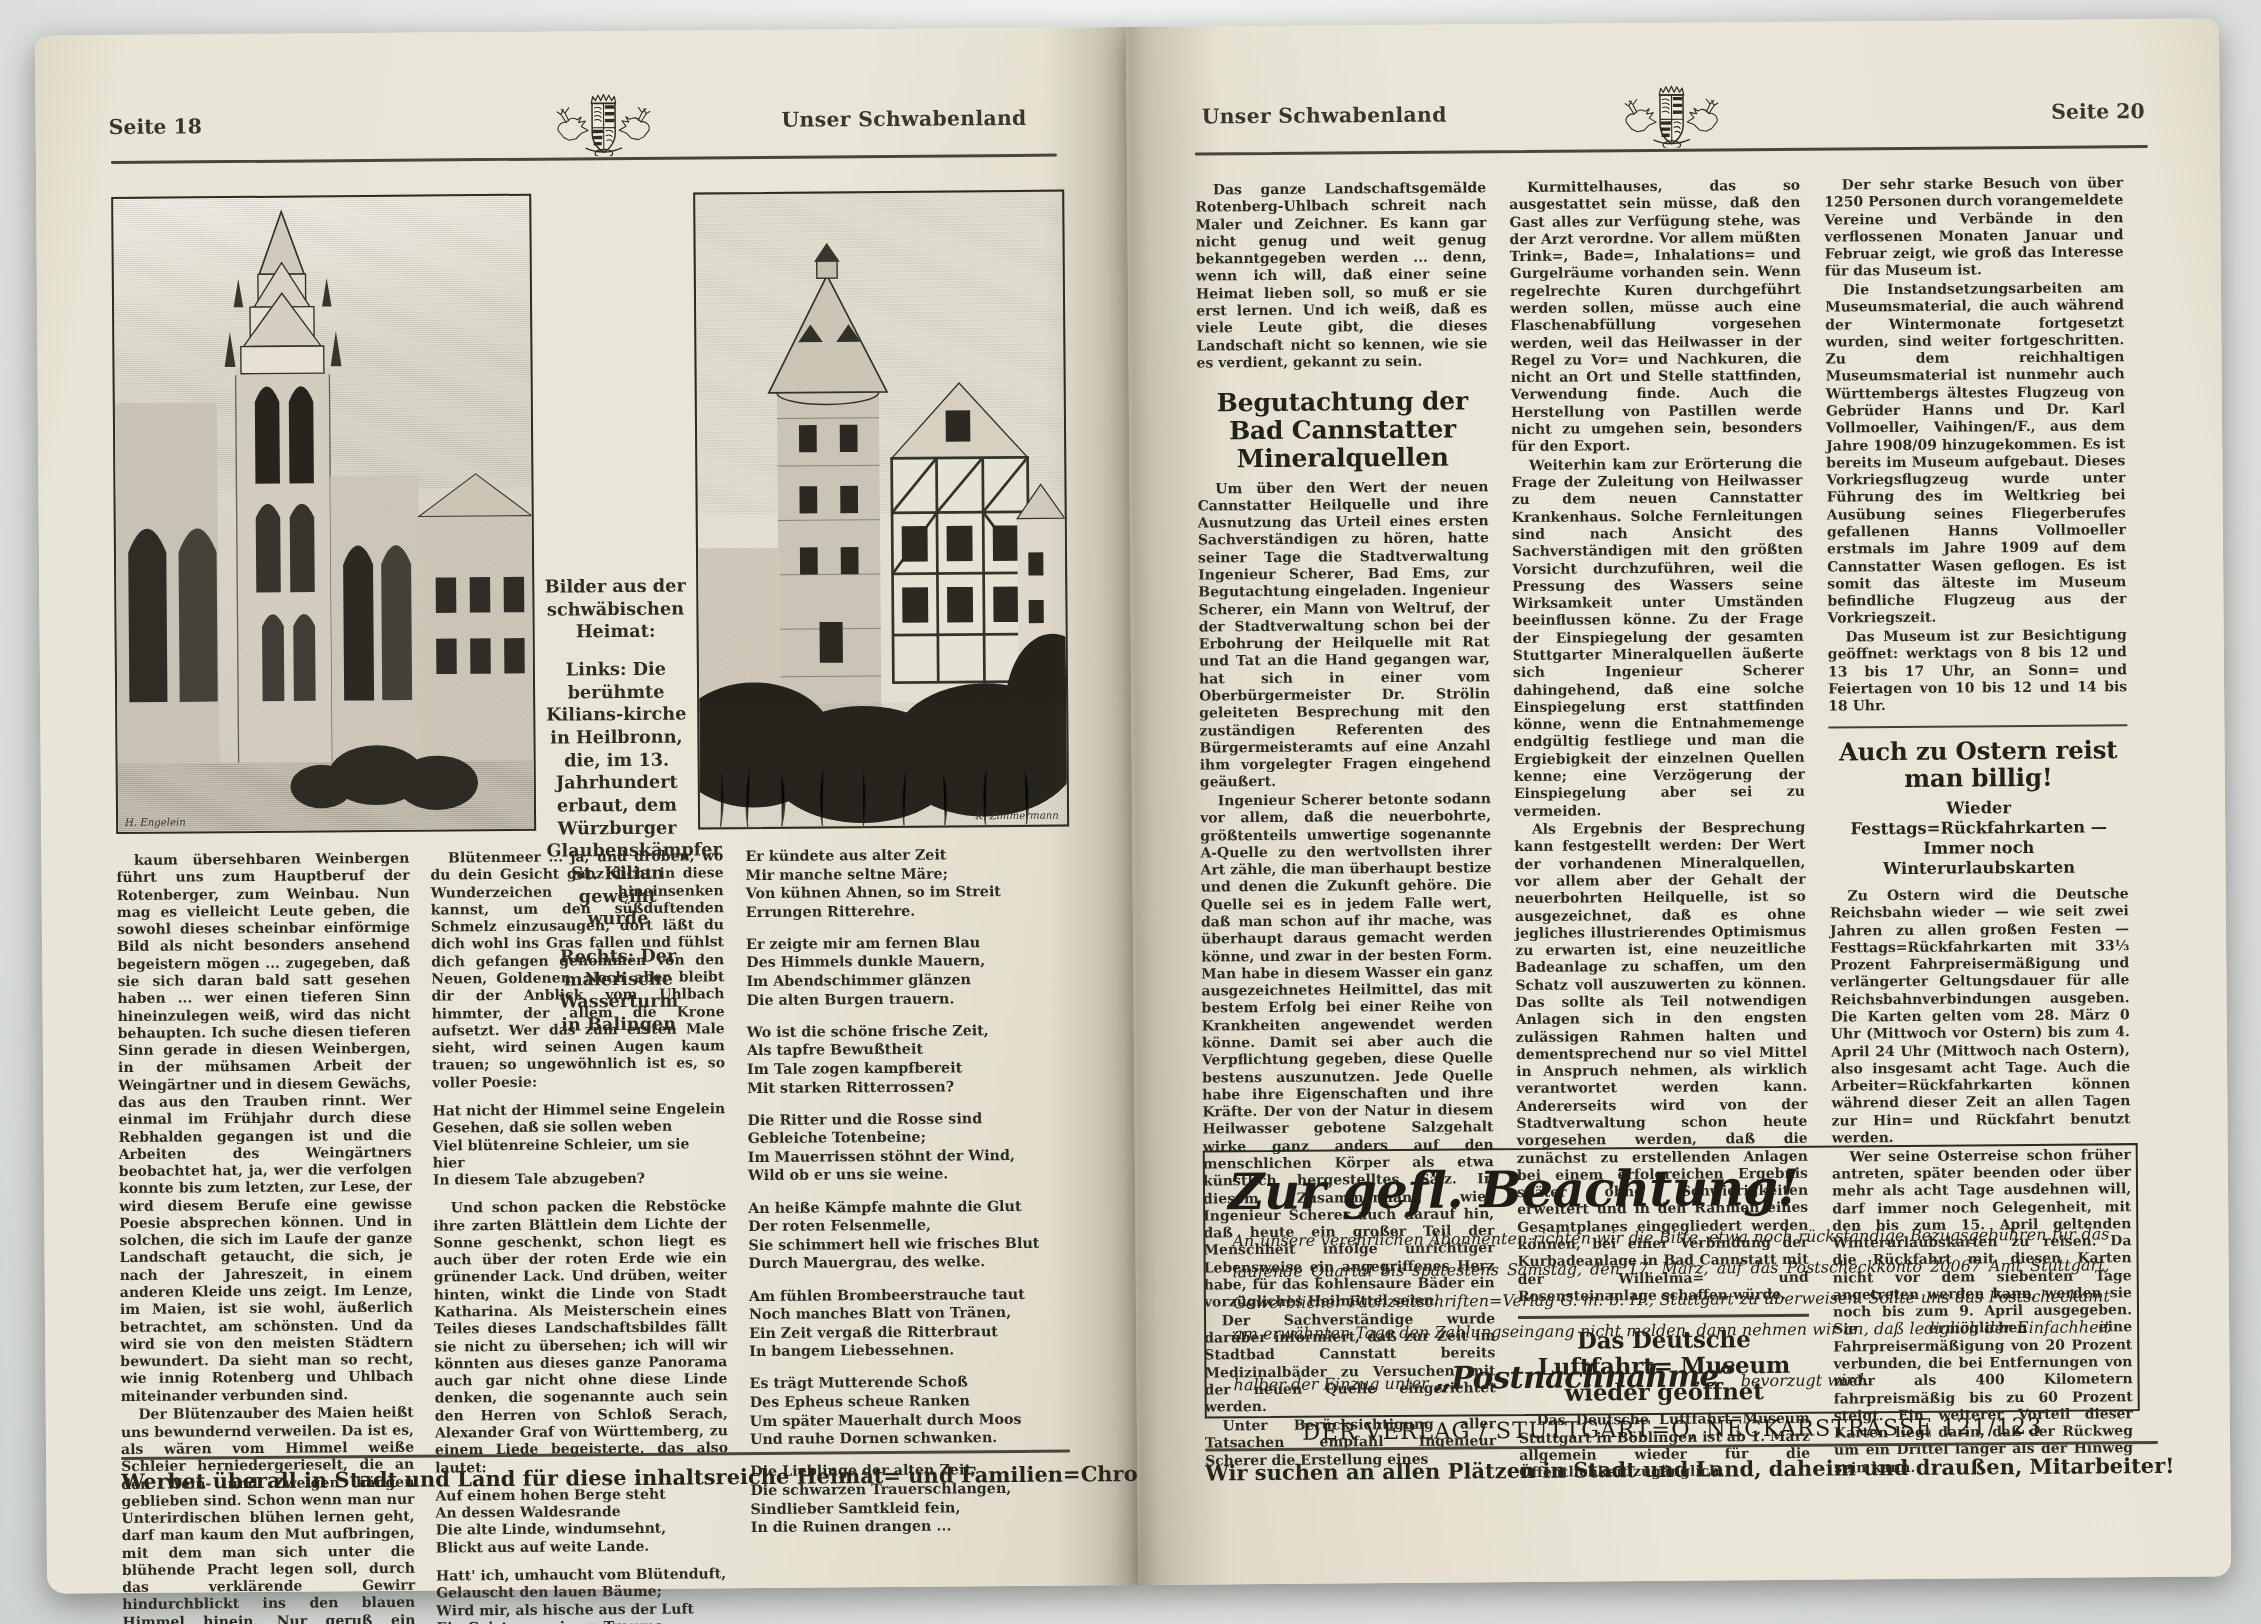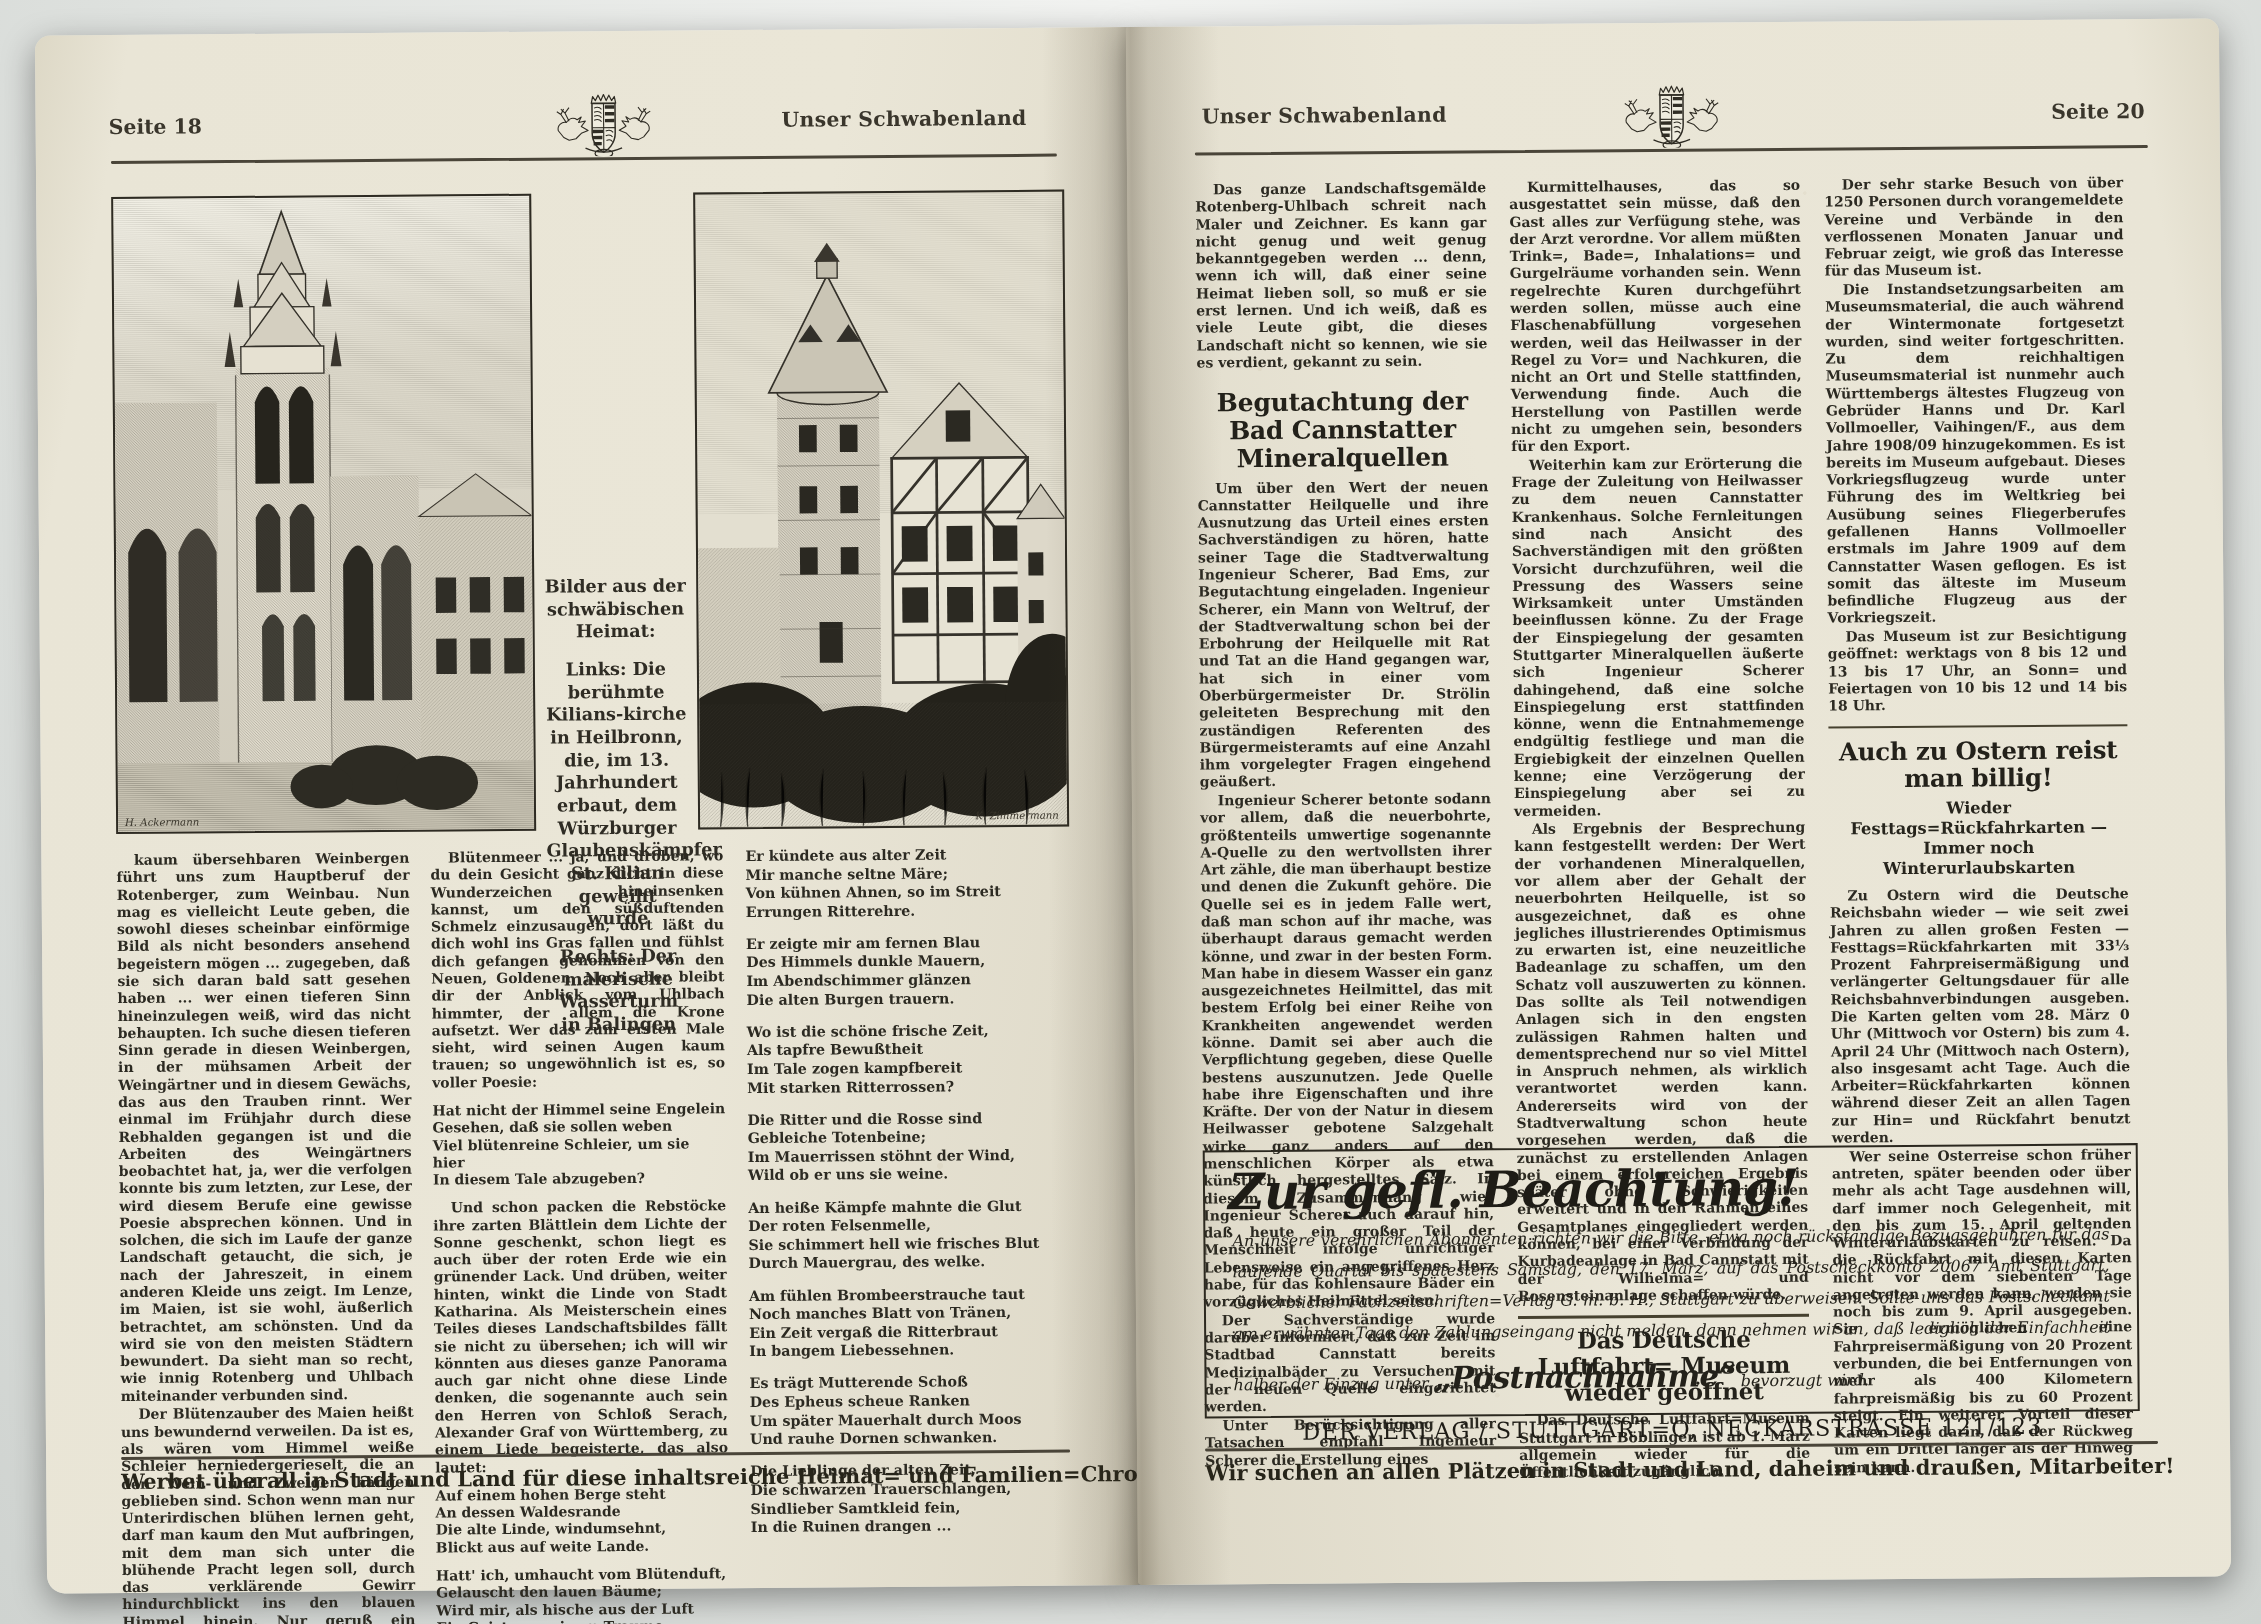--- a/index.html
+++ b/index.html
@@ -236,21 +236,21 @@
 
             <rect x="0" y="830" width="612" height="100" fill="#c6c1b1"></rect>
             <rect x="0" y="830" width="612" height="100" fill="url(#hatchC)" opacity=".7"></rect>
 
             <g fill="#2d2b23">
               <ellipse cx="380" cy="850" rx="70" ry="44"></ellipse>
               <ellipse cx="470" cy="862" rx="60" ry="40"></ellipse>
               <ellipse cx="300" cy="866" rx="46" ry="32"></ellipse>
             </g>
           </svg>
-          <div class="sigline" style="left:6.8px;bottom:4.1px;">H. Ackermann</div>
+          <div class="sigline" style="left:6.8px;bottom:4.1px;">H. Engelein</div>
         </div>
 
         <div class="plate" style="left:657px;top:162px;width:367px;height:633px;">
           <svg viewBox="0 0 540 930" style="position:absolute;inset:0;width:100%;height:100%;">
             <rect x="0" y="0" width="540" height="930" fill="#e3dfd0"></rect>
             <rect x="0" y="0" width="540" height="470" fill="url(#hatchC)" opacity=".28"></rect>
 
             <g>
               <rect x="118" y="290" width="150" height="470" fill="#d9d4c5"></rect>
               <rect x="118" y="290" width="150" height="470" fill="url(#hatchB)"></rect>

